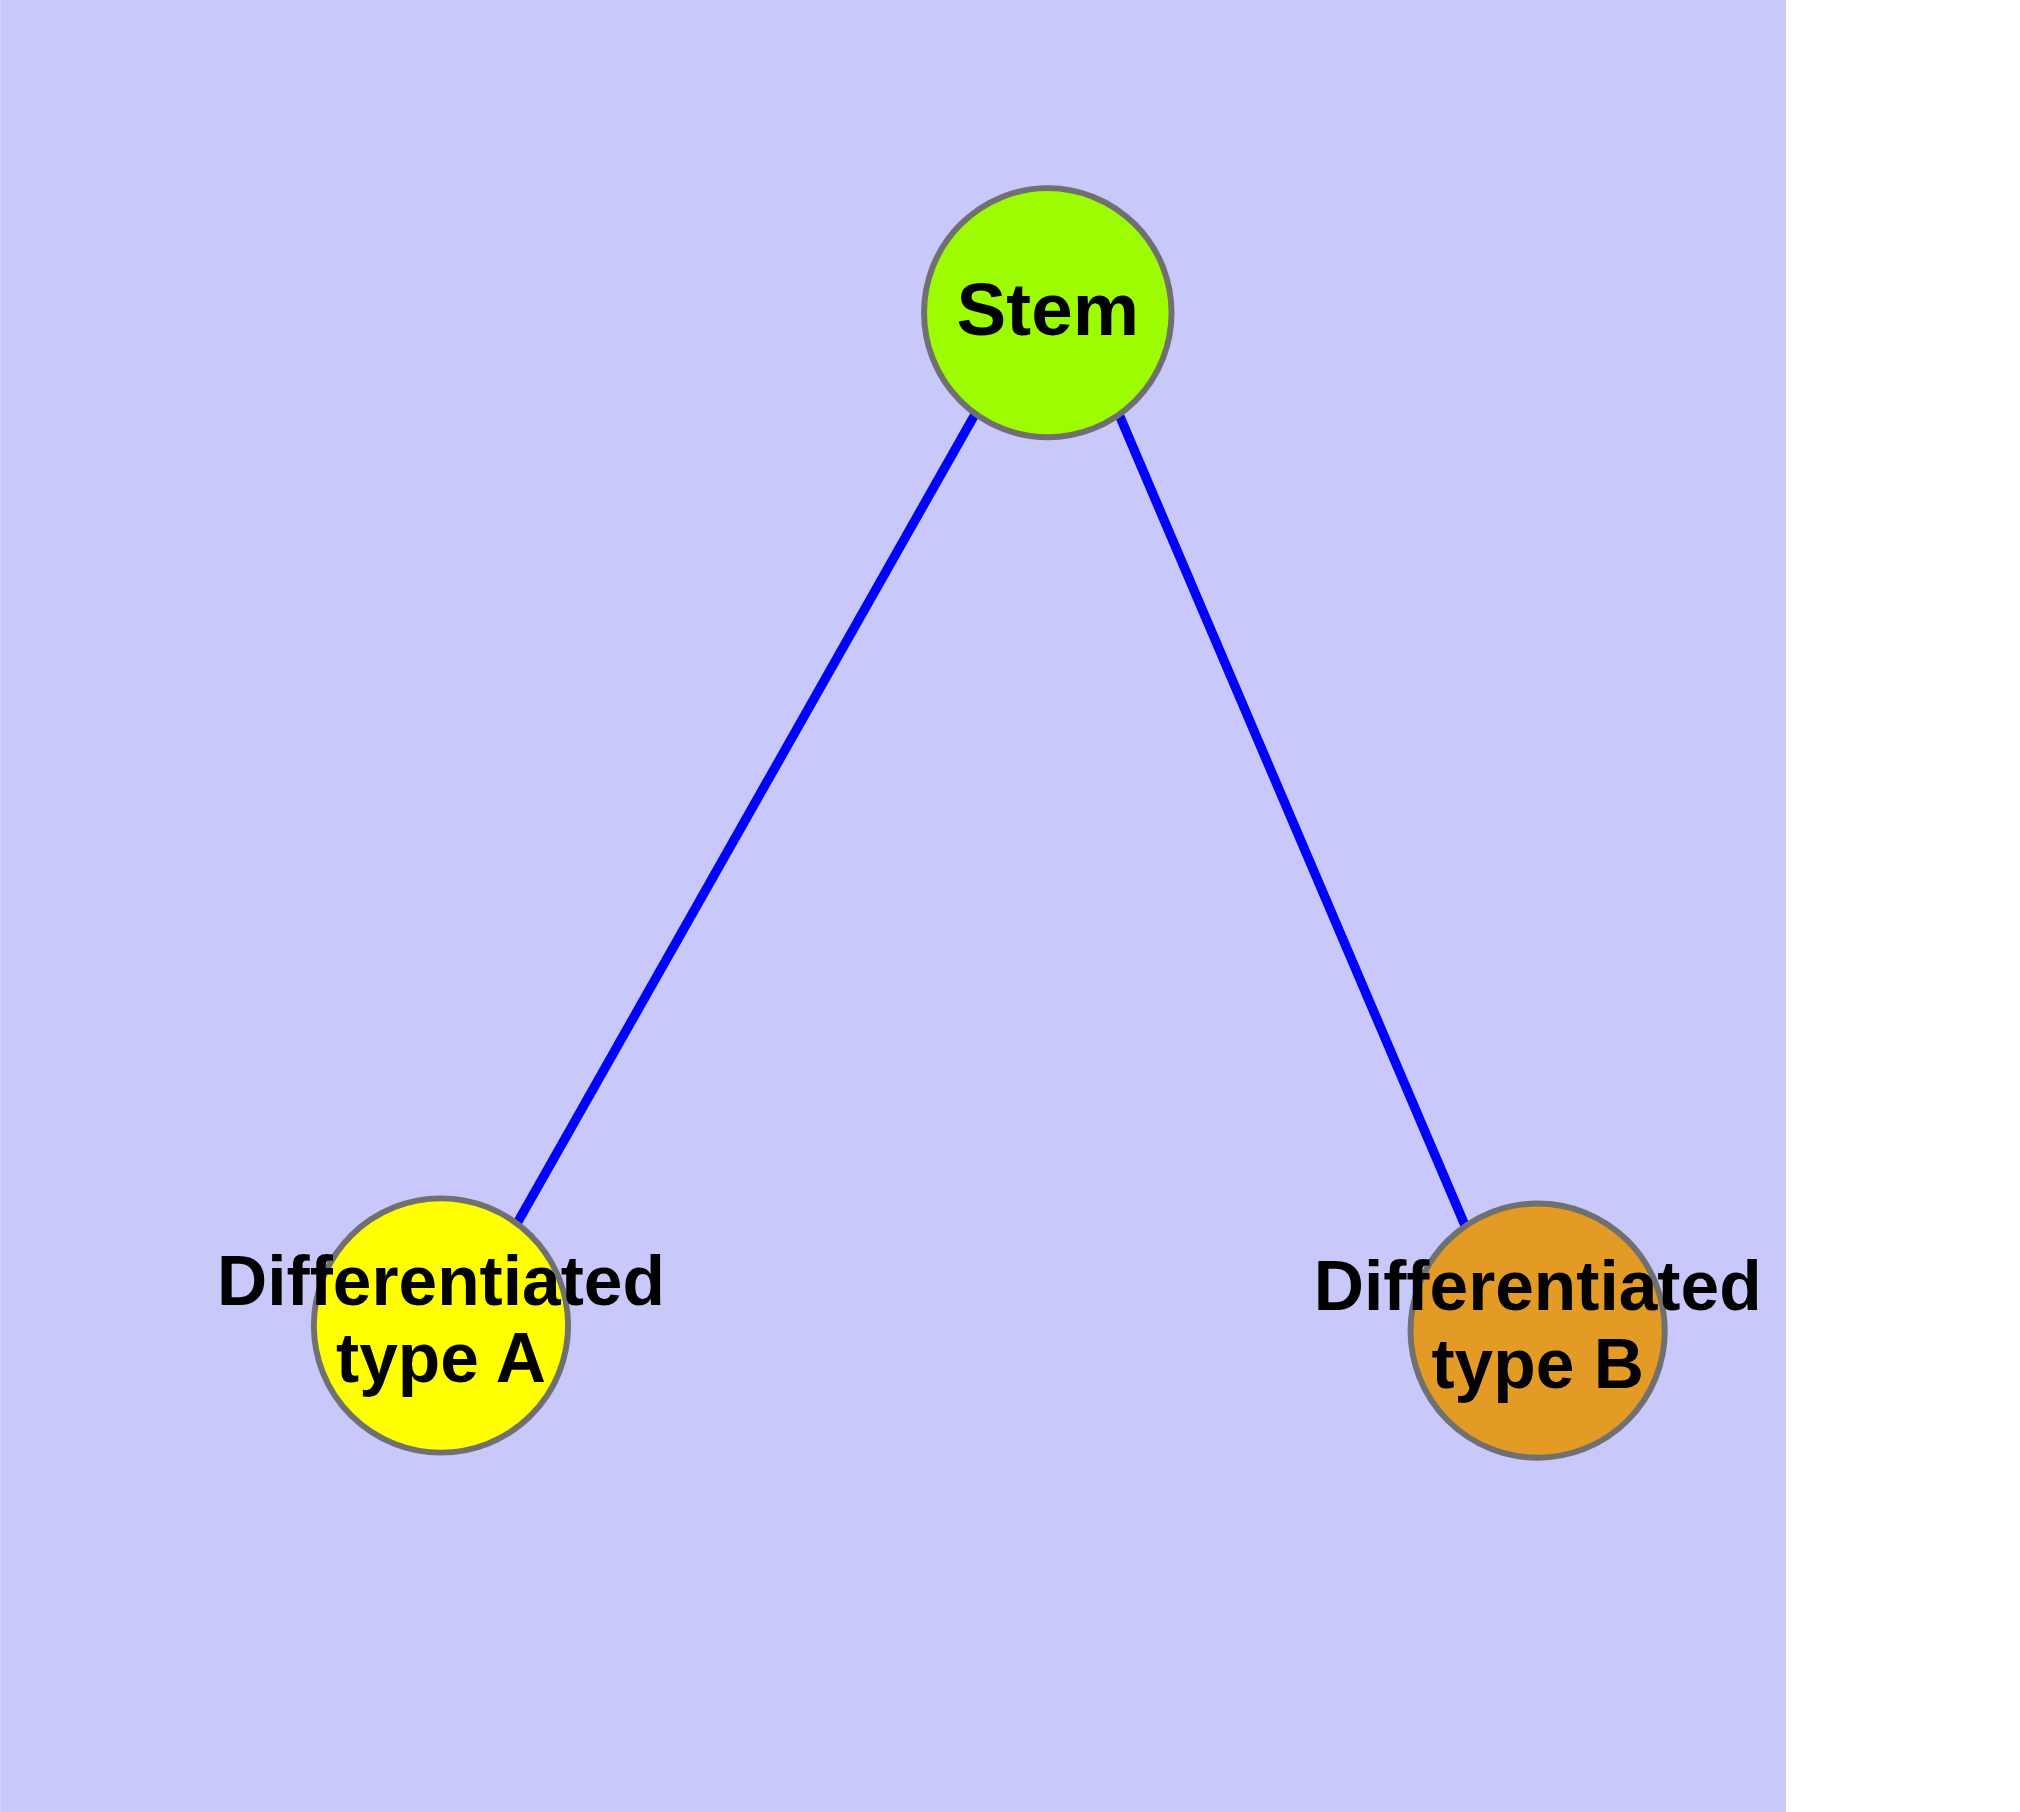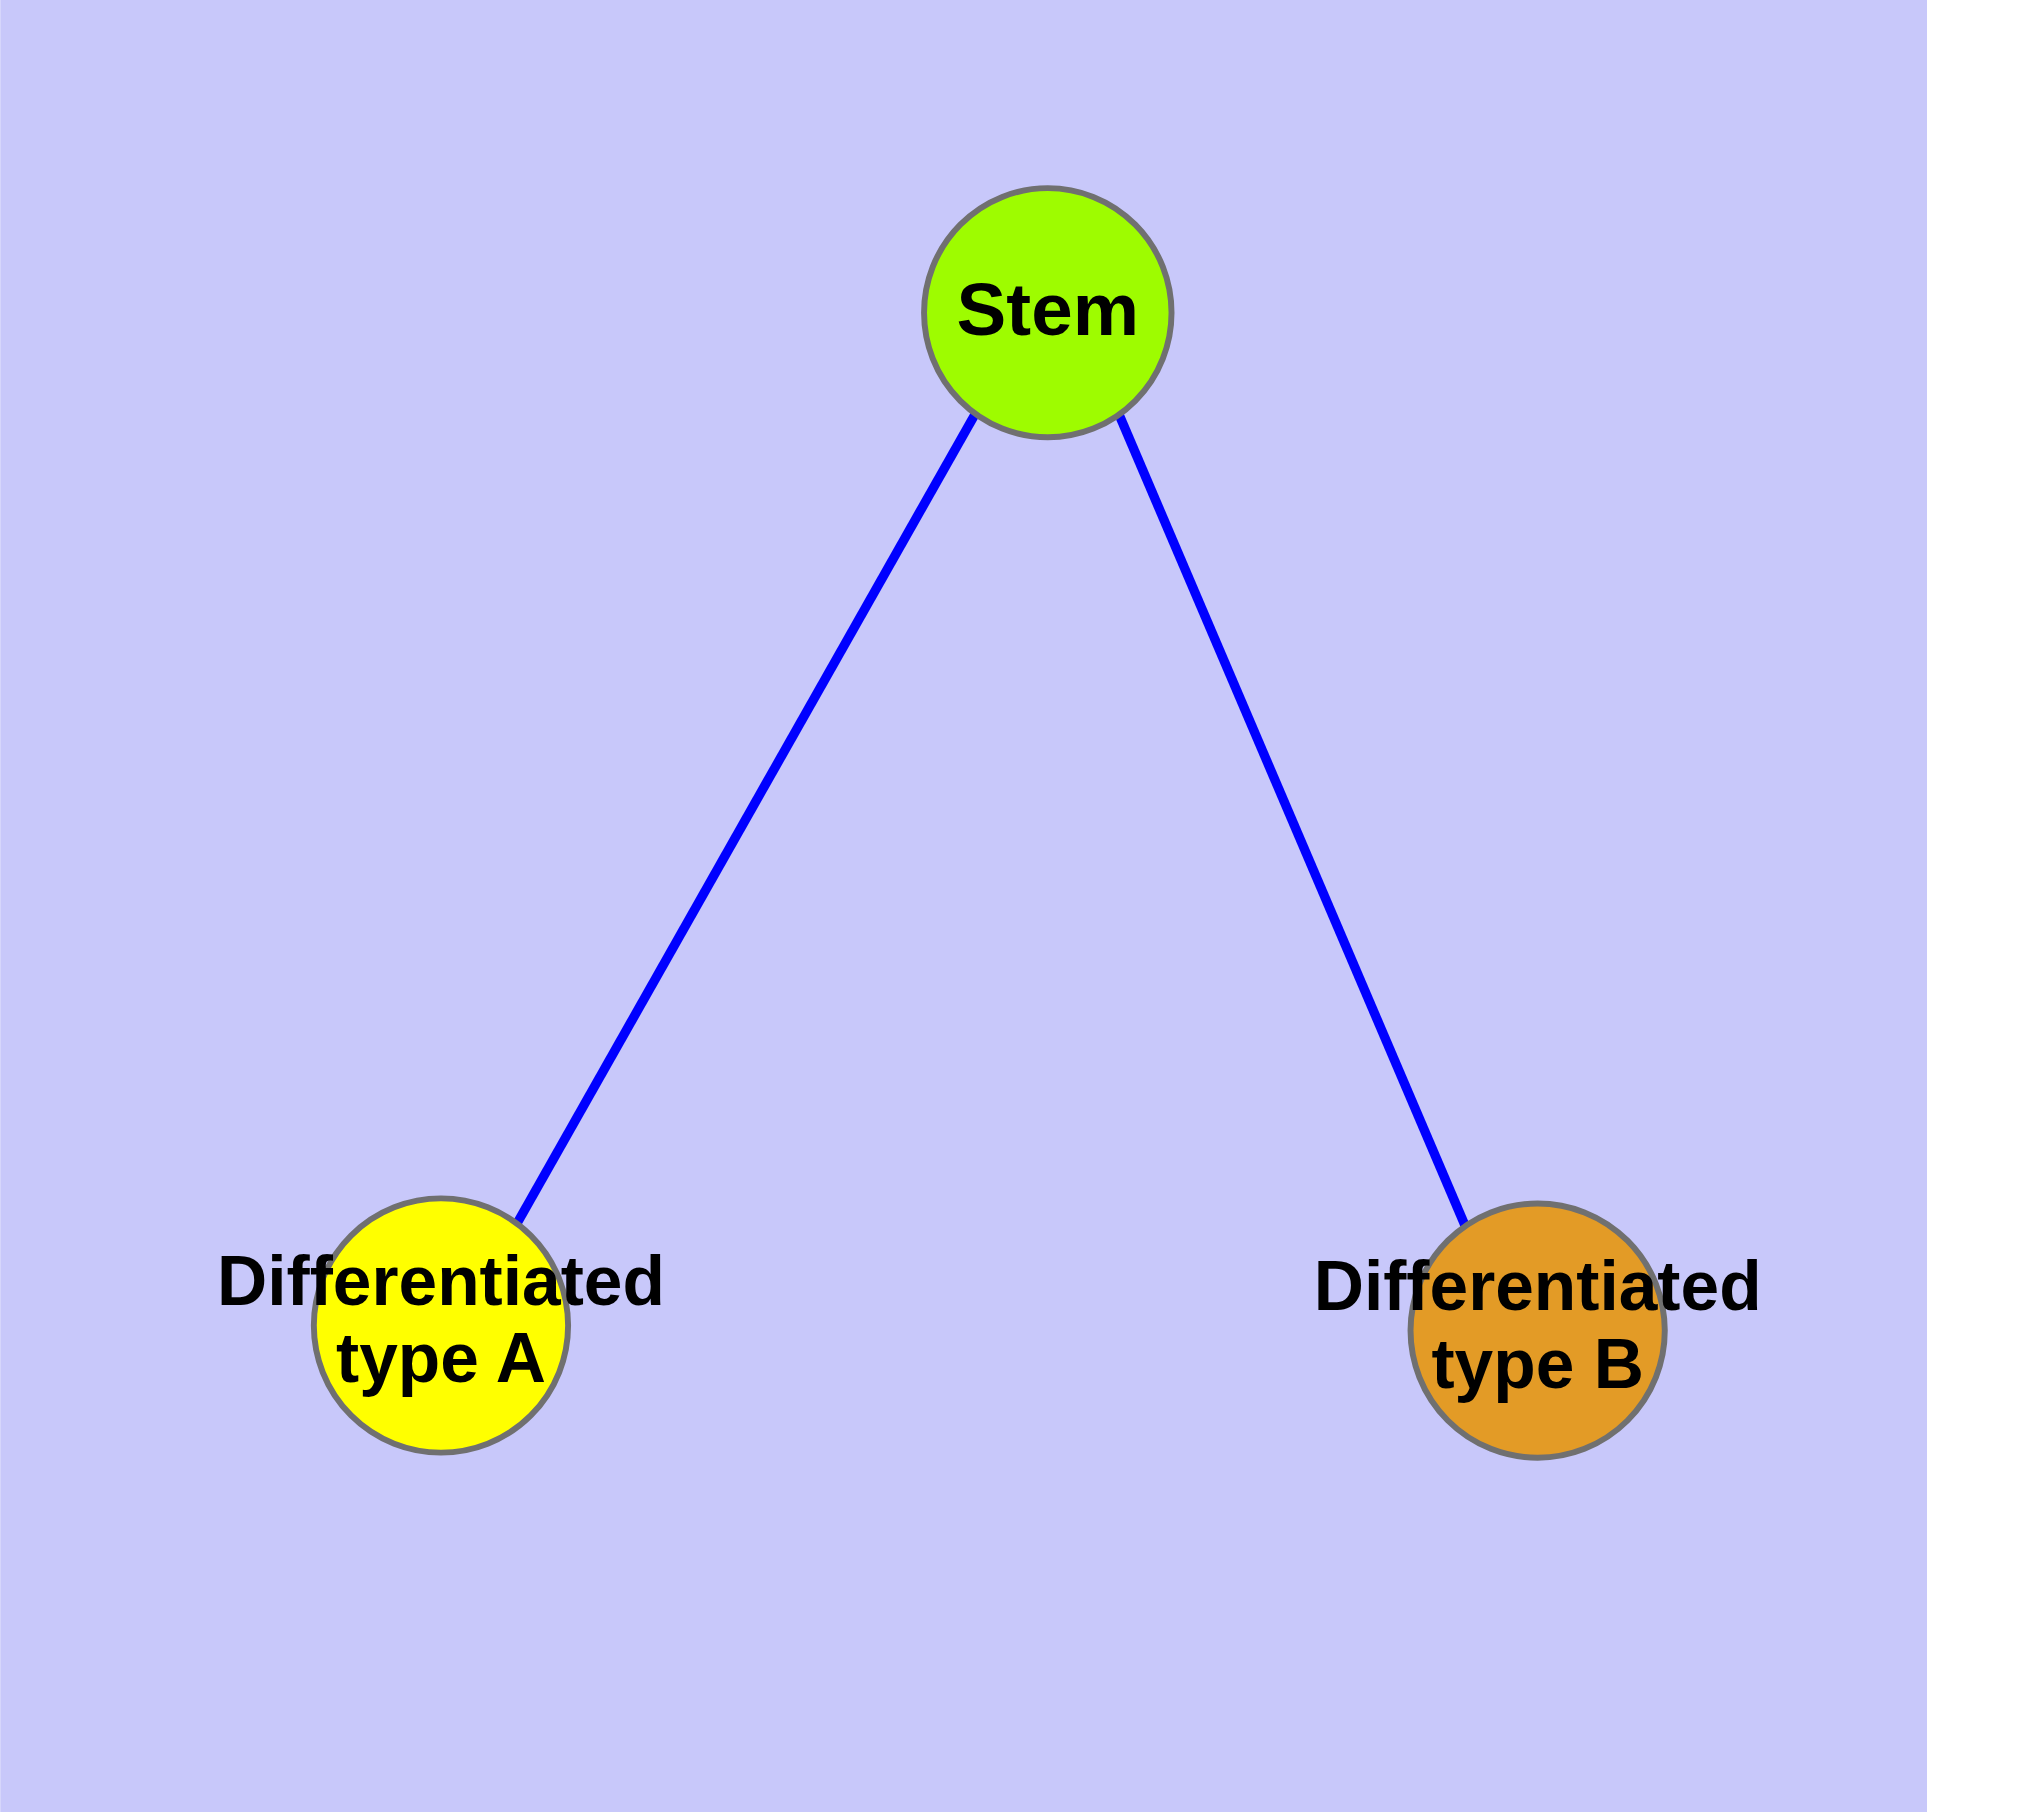--- a/index.html
+++ b/index.html
@@ -33,21 +33,21 @@
     font-weight: bold;
     fill: #000000;
     text-anchor: middle;
     dominant-baseline: middle;
     white-space: pre;
   }
 </style>
 </head>
 <body>
 
-<div id="canvas" style="width: 1927px; height: 1812px;">
+<div id="canvas" style="width: 1786px; height: 1812px;">
   <svg id="graph-svg" viewBox="0 0 2384 2138" xmlns="http://www.w3.org/2000/svg" style="width: 2021px; height: 1812px;">
 
     <rect class="bg-rect" x="0" y="0" width="2384" height="2138" fill="#C8C8FA"></rect>
 
     <g>
       <line class="edge-line" x1="1150" y1="489" x2="610" y2="1443" stroke="#0000FF" stroke-width="11"></line>
       <line class="edge-line" x1="1320" y1="489" x2="1730" y2="1450" stroke="#0000FF" stroke-width="11"></line>
     </g>
 
     <g>

